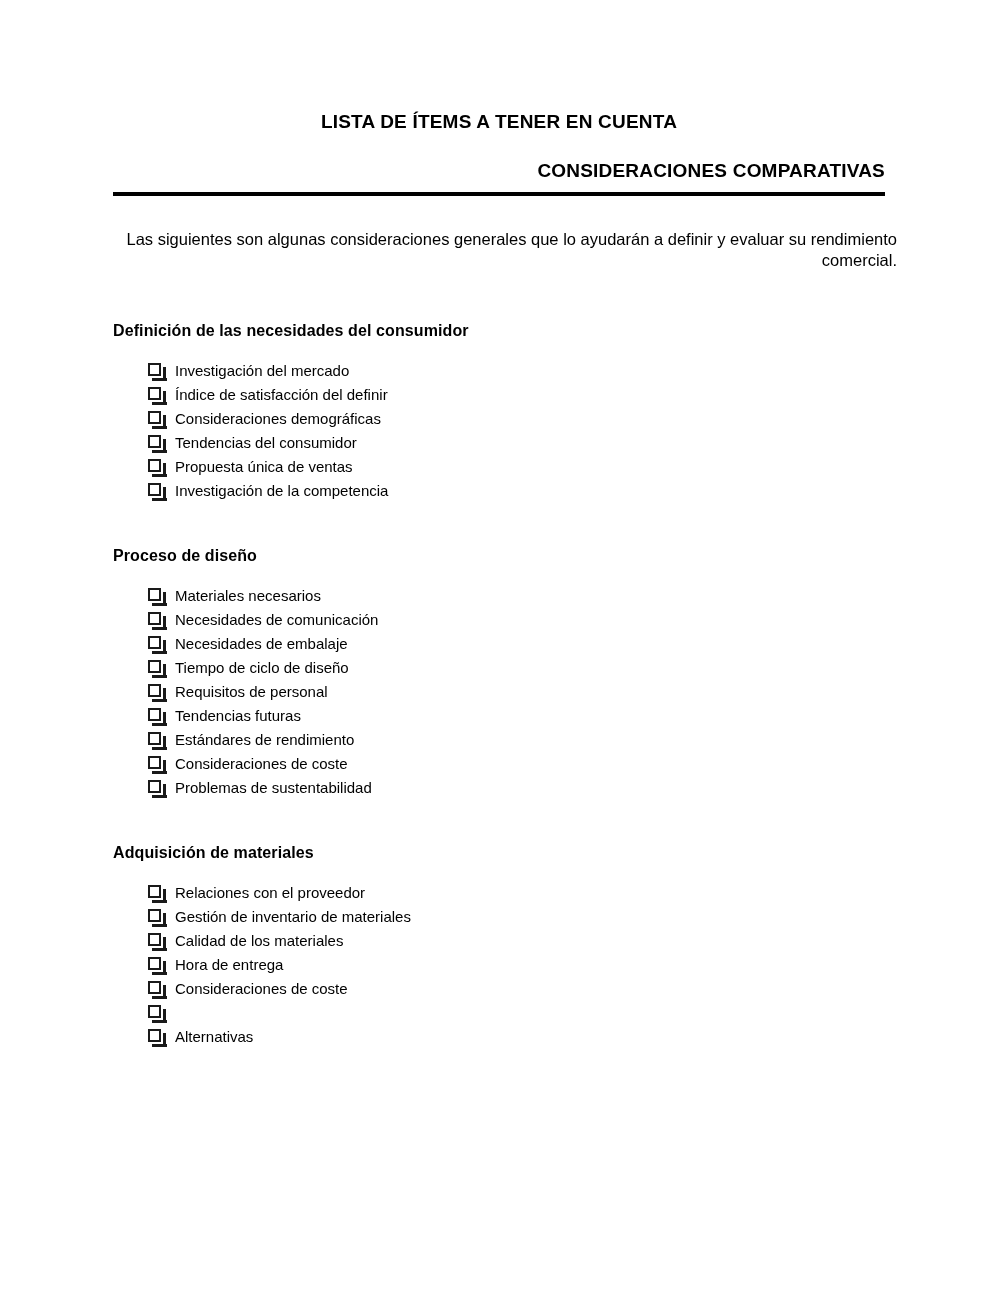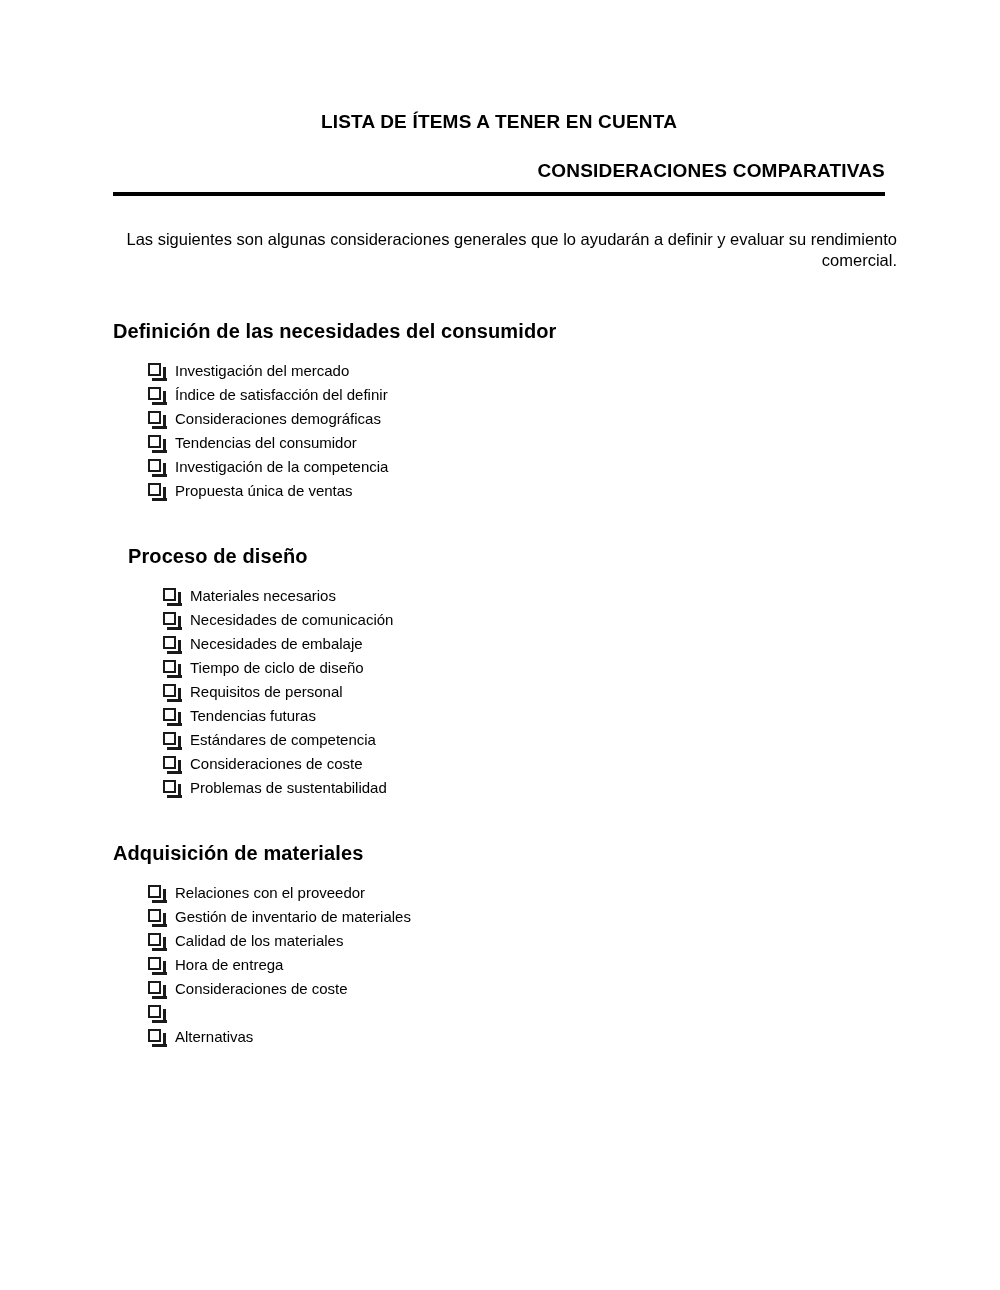--- a/index.html
+++ b/index.html
@@ -64,25 +64,25 @@
     padding-top: 21px;
     width: 772px;
     text-align: right;
   }
 
   
   .section {
     margin-top: 0;
   }
   .section-1 { padding-top: 38px; }
-  .section-2 { padding-top: 43px; margin-left: 15px; }
+  .section-2 { padding-top: 43px; }
   .section-3 { padding-top: 43px; }
 
   .section-heading {
-    font-size: 20px;
+    font-size: 16px;
     font-weight: bold;
     line-height: 20px;
     margin: 0;
     letter-spacing: 0.1px;
   }
 
   .checklist {
     list-style: none;
     margin: 0;
     padding: 0;
@@ -159,25 +159,25 @@
         <li class="check-item">
           <span class="checkbox"></span>
           <span class="check-label">Consideraciones demográficas</span>
         </li>
         <li class="check-item">
           <span class="checkbox"></span>
           <span class="check-label">Tendencias del consumidor</span>
         </li>
         <li class="check-item">
           <span class="checkbox"></span>
+          <span class="check-label">Propuesta única de ventas</span>
+        </li>
+        <li class="check-item">
+          <span class="checkbox"></span>
           <span class="check-label">Investigación de la competencia</span>
-        </li>
-        <li class="check-item">
-          <span class="checkbox"></span>
-          <span class="check-label">Propuesta única de ventas</span>
         </li>
       </ul>
     </div>
 
     <div class="section section-2">
       <h3 class="section-heading">Proceso de diseño</h3>
       <ul class="checklist">
         <li class="check-item">
           <span class="checkbox"></span>
           <span class="check-label">Materiales necesarios</span>
@@ -197,21 +197,21 @@
         <li class="check-item">
           <span class="checkbox"></span>
           <span class="check-label">Requisitos de personal</span>
         </li>
         <li class="check-item">
           <span class="checkbox"></span>
           <span class="check-label">Tendencias futuras</span>
         </li>
         <li class="check-item">
           <span class="checkbox"></span>
-          <span class="check-label">Estándares de competencia</span>
+          <span class="check-label">Estándares de rendimiento</span>
         </li>
         <li class="check-item">
           <span class="checkbox"></span>
           <span class="check-label">Consideraciones de coste</span>
         </li>
         <li class="check-item">
           <span class="checkbox"></span>
           <span class="check-label">Problemas de sustentabilidad</span>
         </li>
       </ul>

